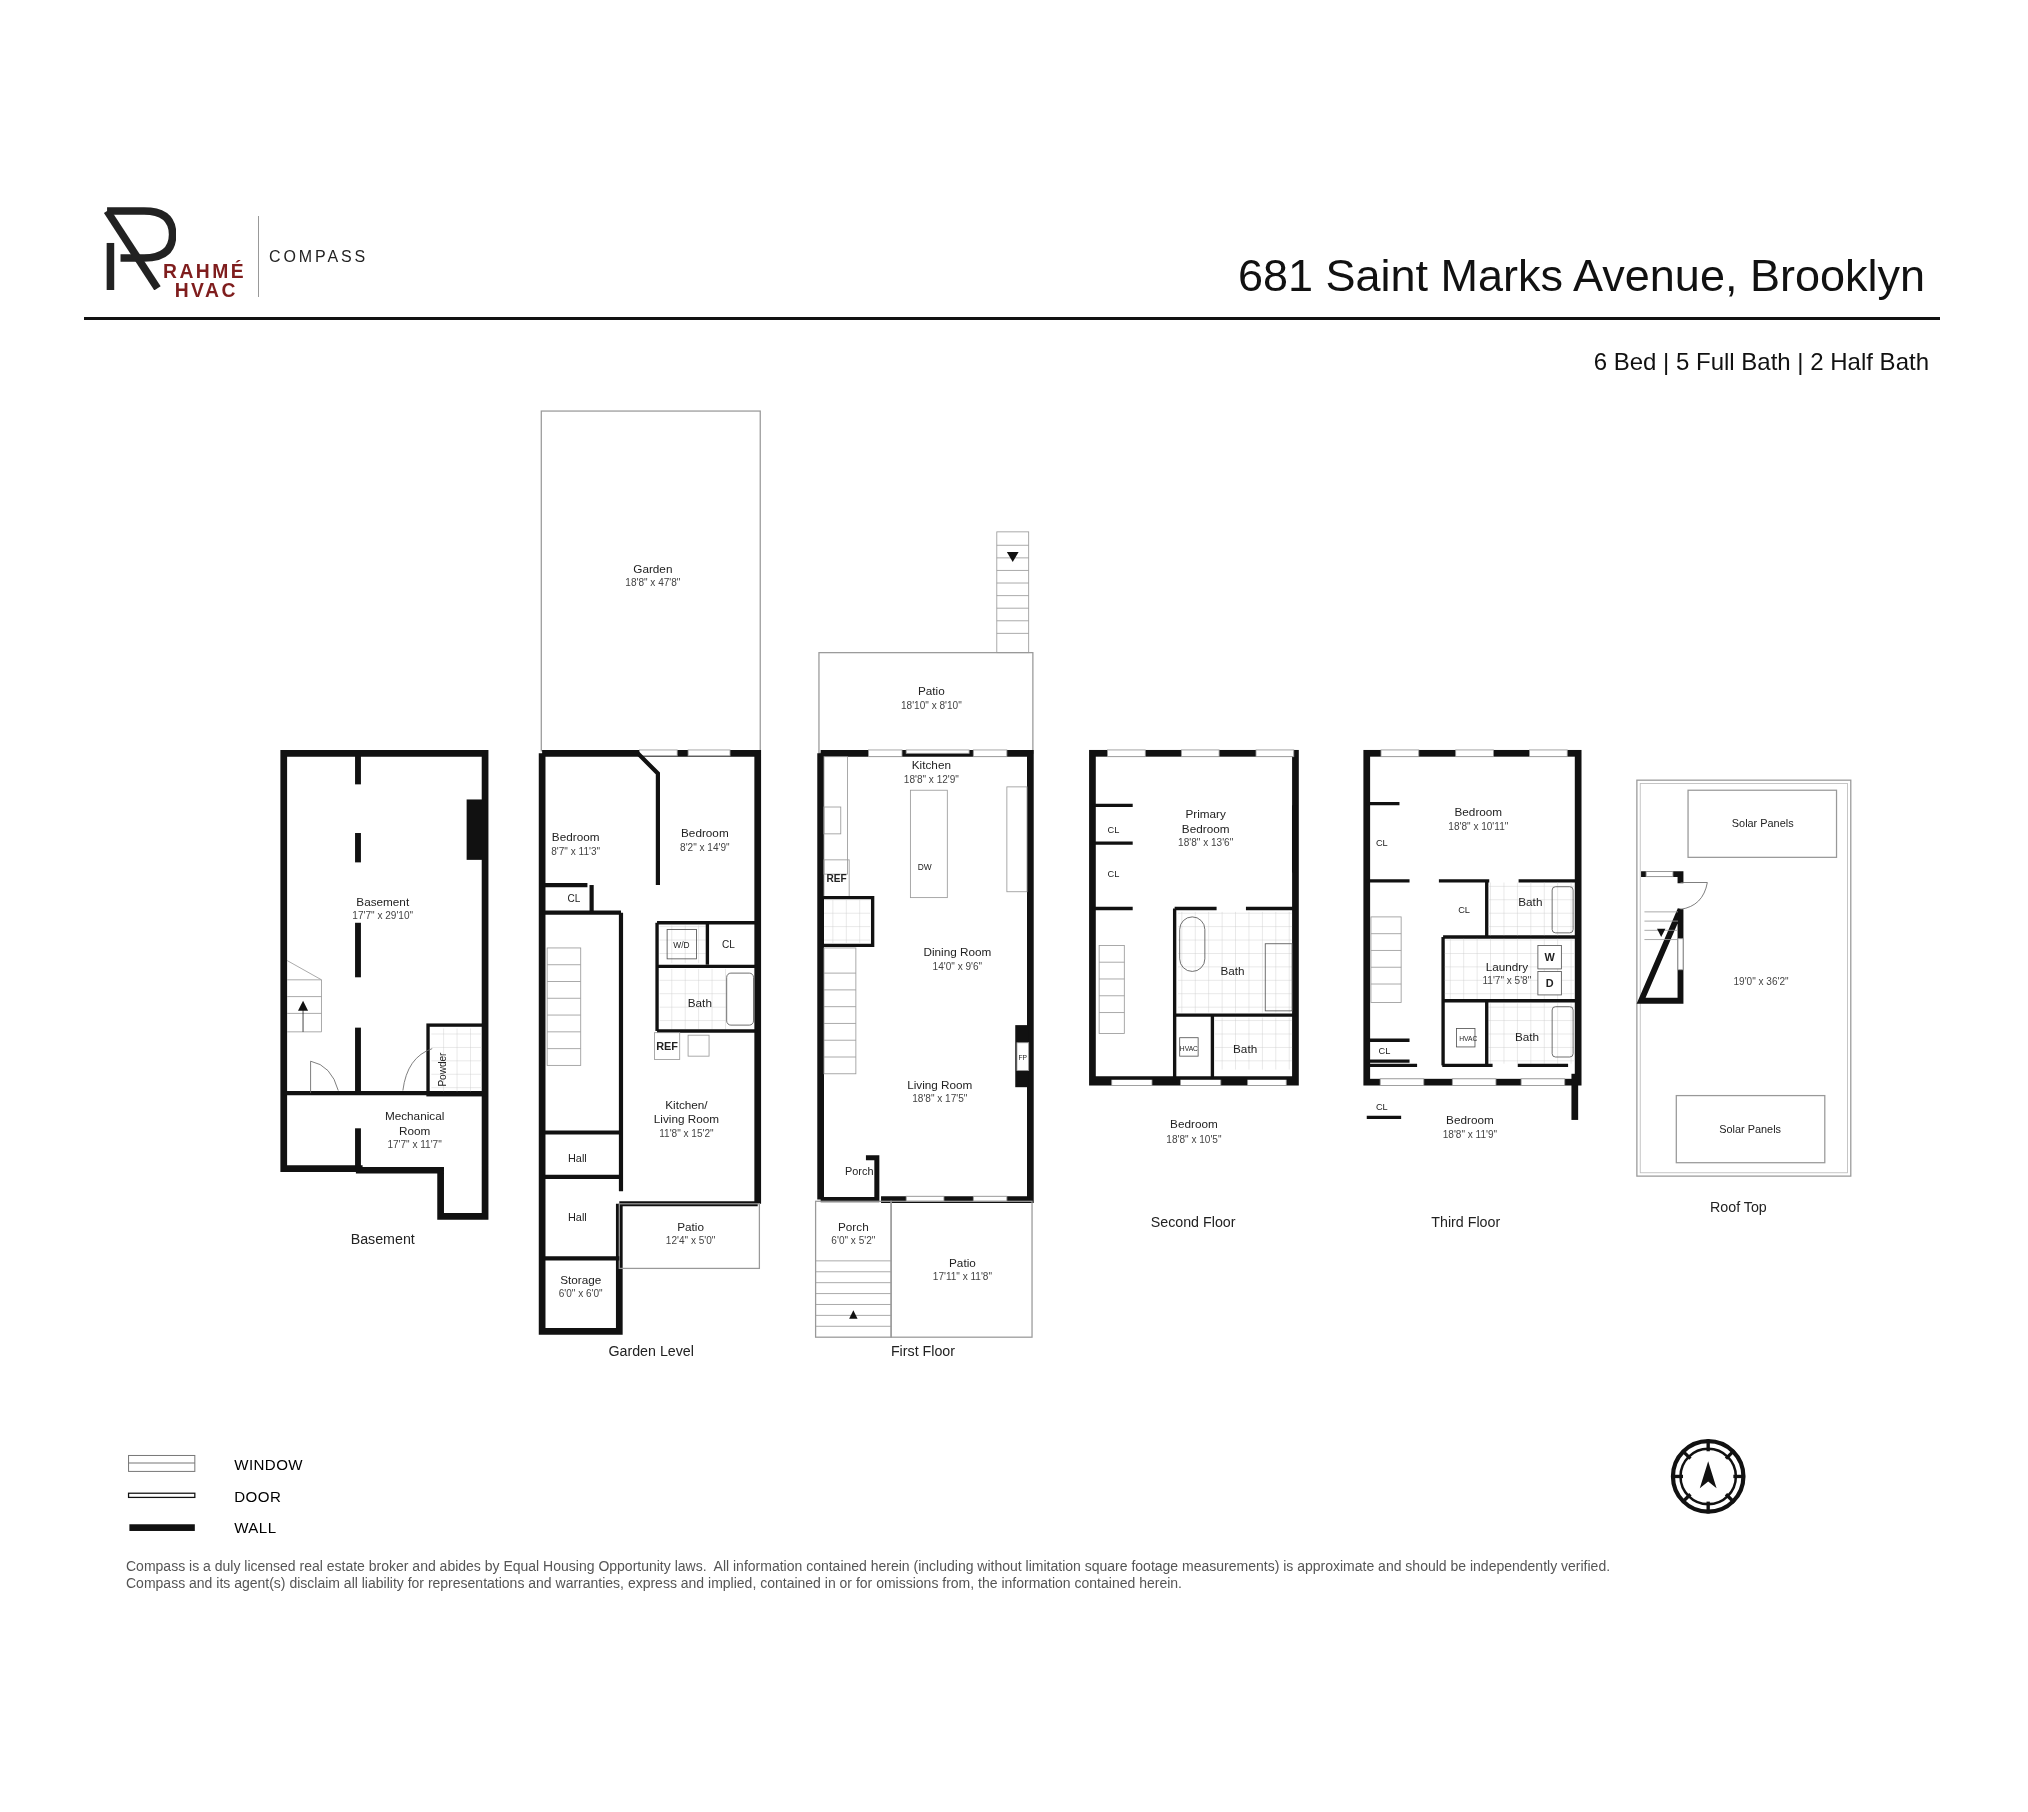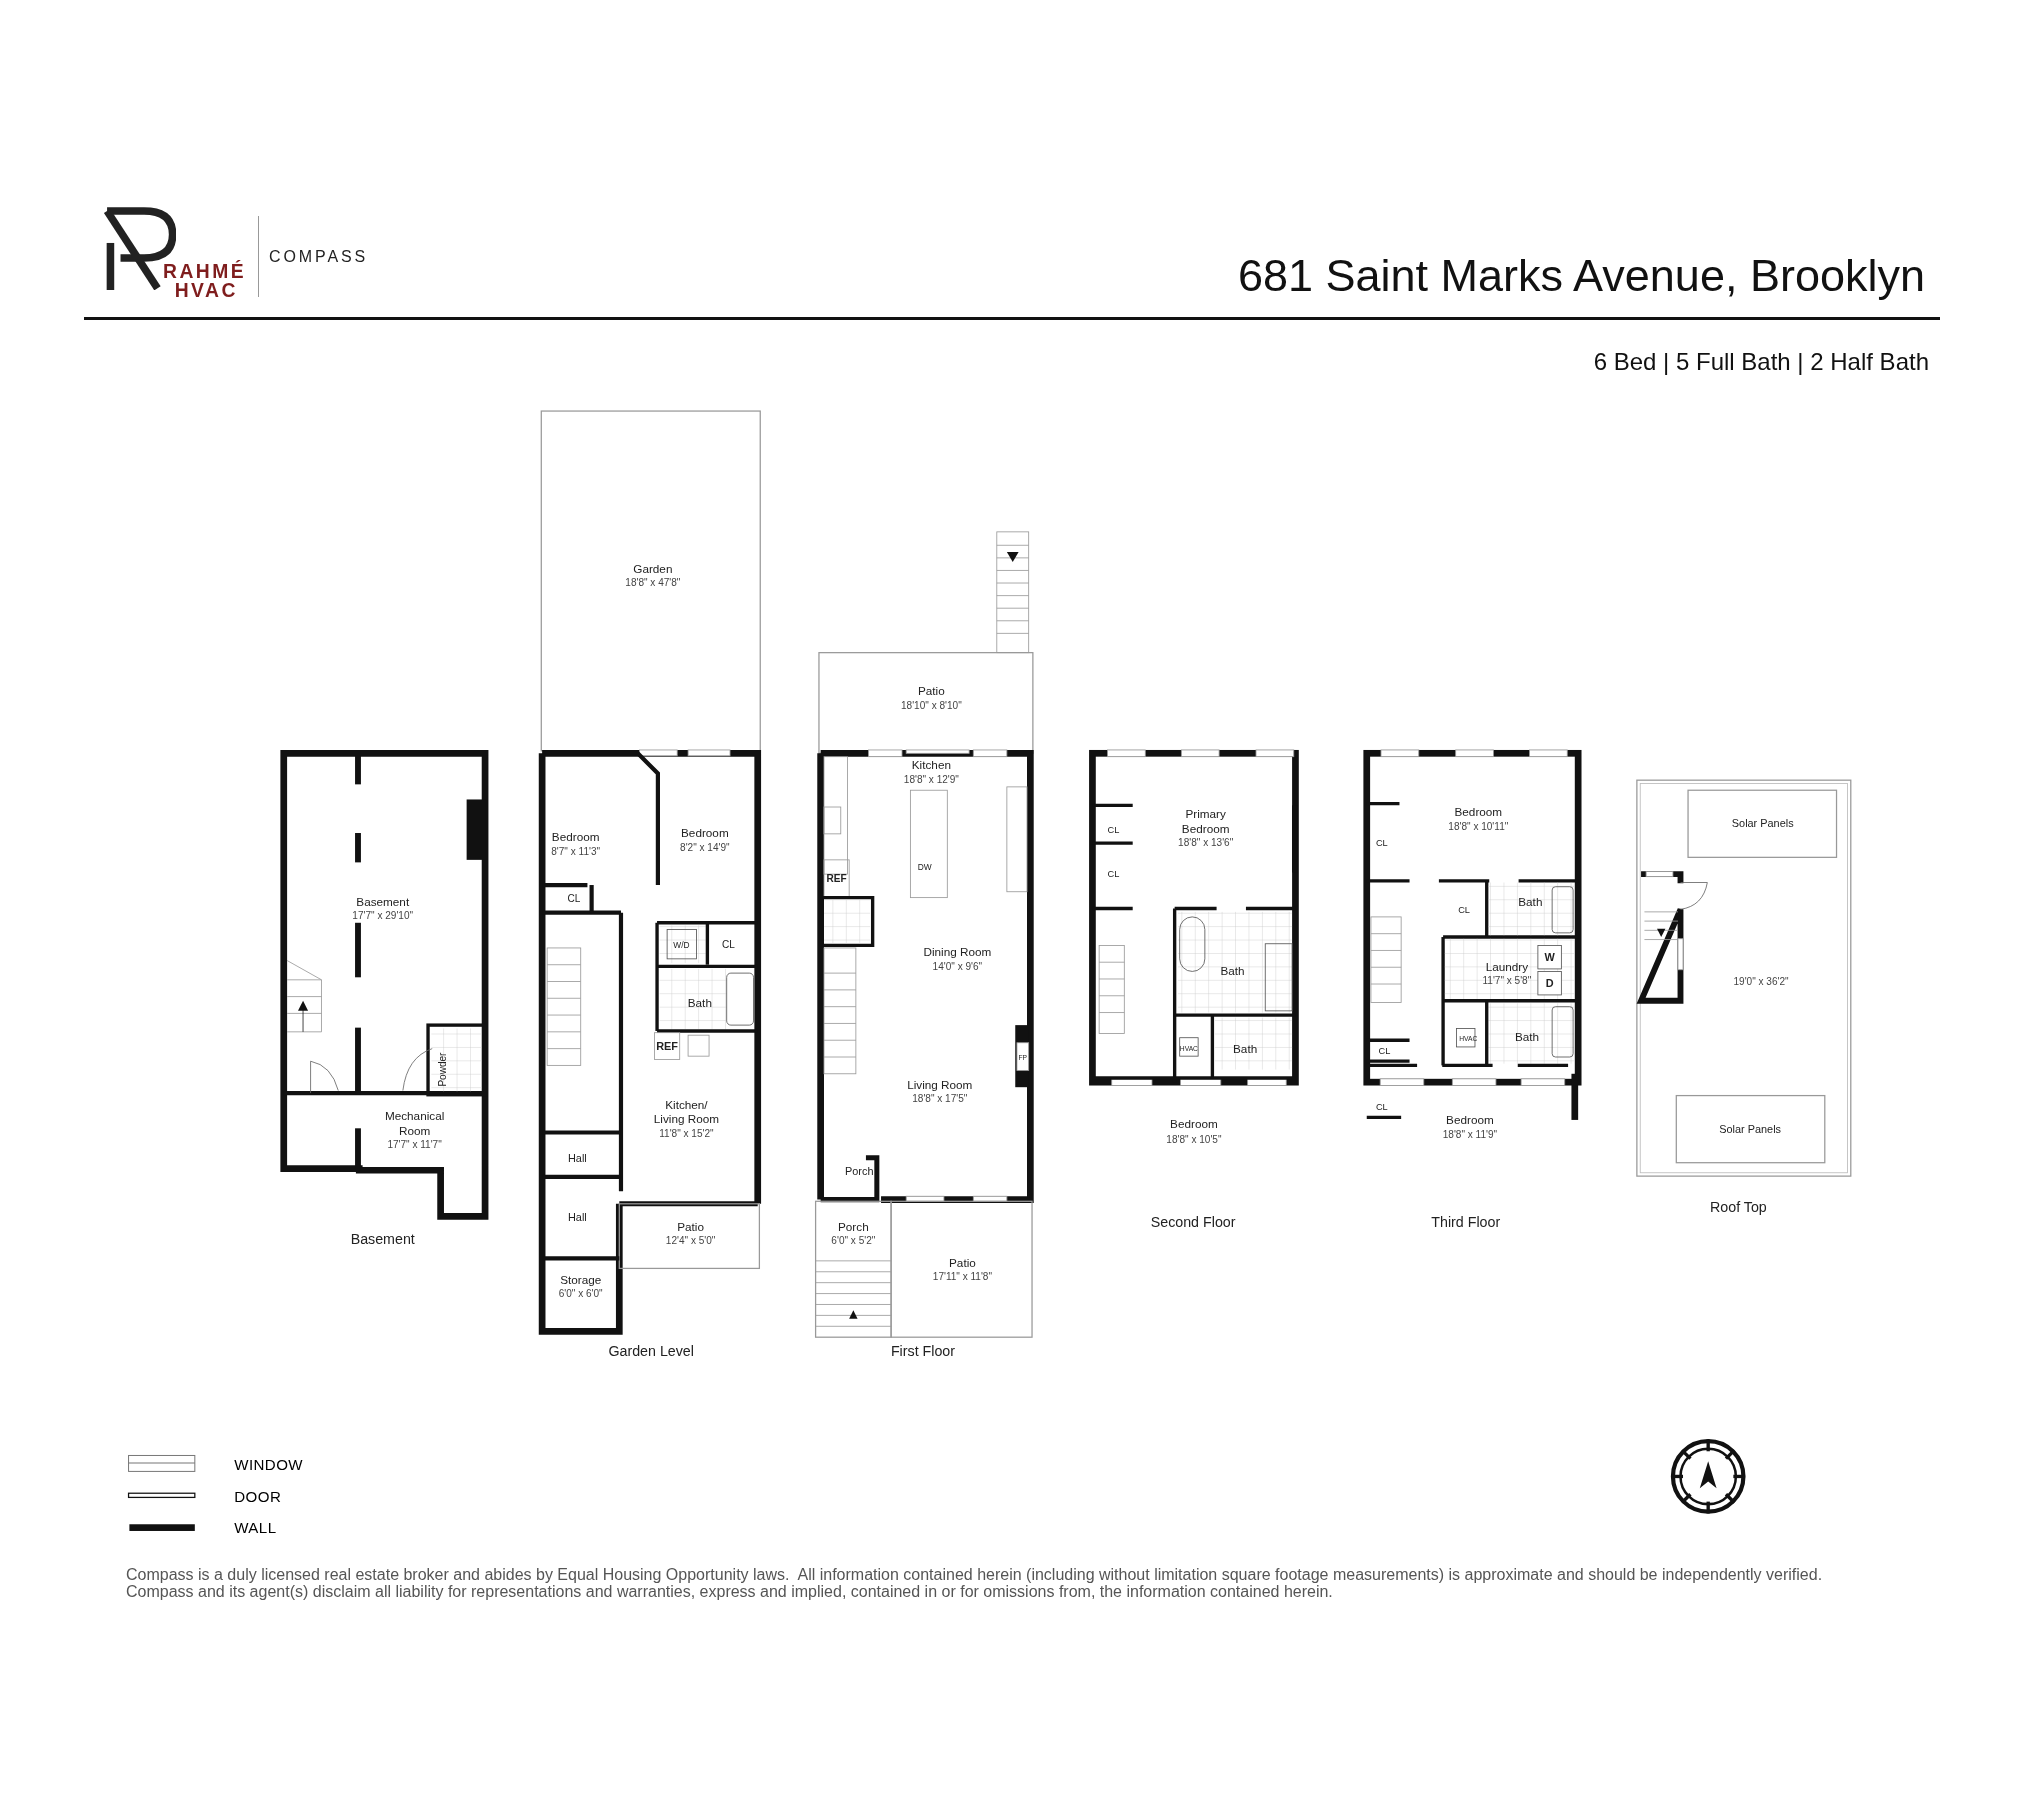--- a/index.html
+++ b/index.html
@@ -12,21 +12,21 @@
   .compass-word { left: 269px; top: 248px; font-size: 16px; letter-spacing: 2.9px; color: #222; }
   .title { right: 103px; top: 250px; font-size: 45px; font-weight: normal; white-space: nowrap; }
   .rule { left: 84px; top: 317px; width: 1856px; height: 2.5px; background: #111; }
   .subtitle { right: 99px; top: 348px; font-size: 24px; white-space: nowrap; }
   svg.plan { position: absolute; left: 0; top: 0; }
   .lbl { font-family: "Liberation Sans", sans-serif; fill: #222; text-anchor: middle; }
   .room { font-size: 14px; }
   .dim { font-size: 12px; fill: #444; }
   .floor { font-size: 17px; fill: #222; }
   .legend-text { font-size: 18px; letter-spacing: 0.5px; }
-  .disclaimer { left: 126px; top: 1558px; font-size: 16px; line-height: 17px; color: #555; white-space: pre; margin-top: 8px; }
+  .disclaimer { left: 126px; top: 1558px; font-size: 14px; line-height: 17px; color: #555; white-space: pre; }
 </style>
 </head>
 <body>
 
 <div class="abs logo-r">
   <svg width="74" height="84" viewBox="0 0 88 100">
     <path d="M6 6 L50 6 Q84 6 84 34 Q84 62 50 62 L22 62" fill="none" stroke="#222" stroke-width="9"></path>
     <line x1="6" y1="6" x2="66" y2="98" stroke="#222" stroke-width="9"></line>
     <line x1="10" y1="44" x2="10" y2="100" stroke="#222" stroke-width="9"></line>
   </svg>

